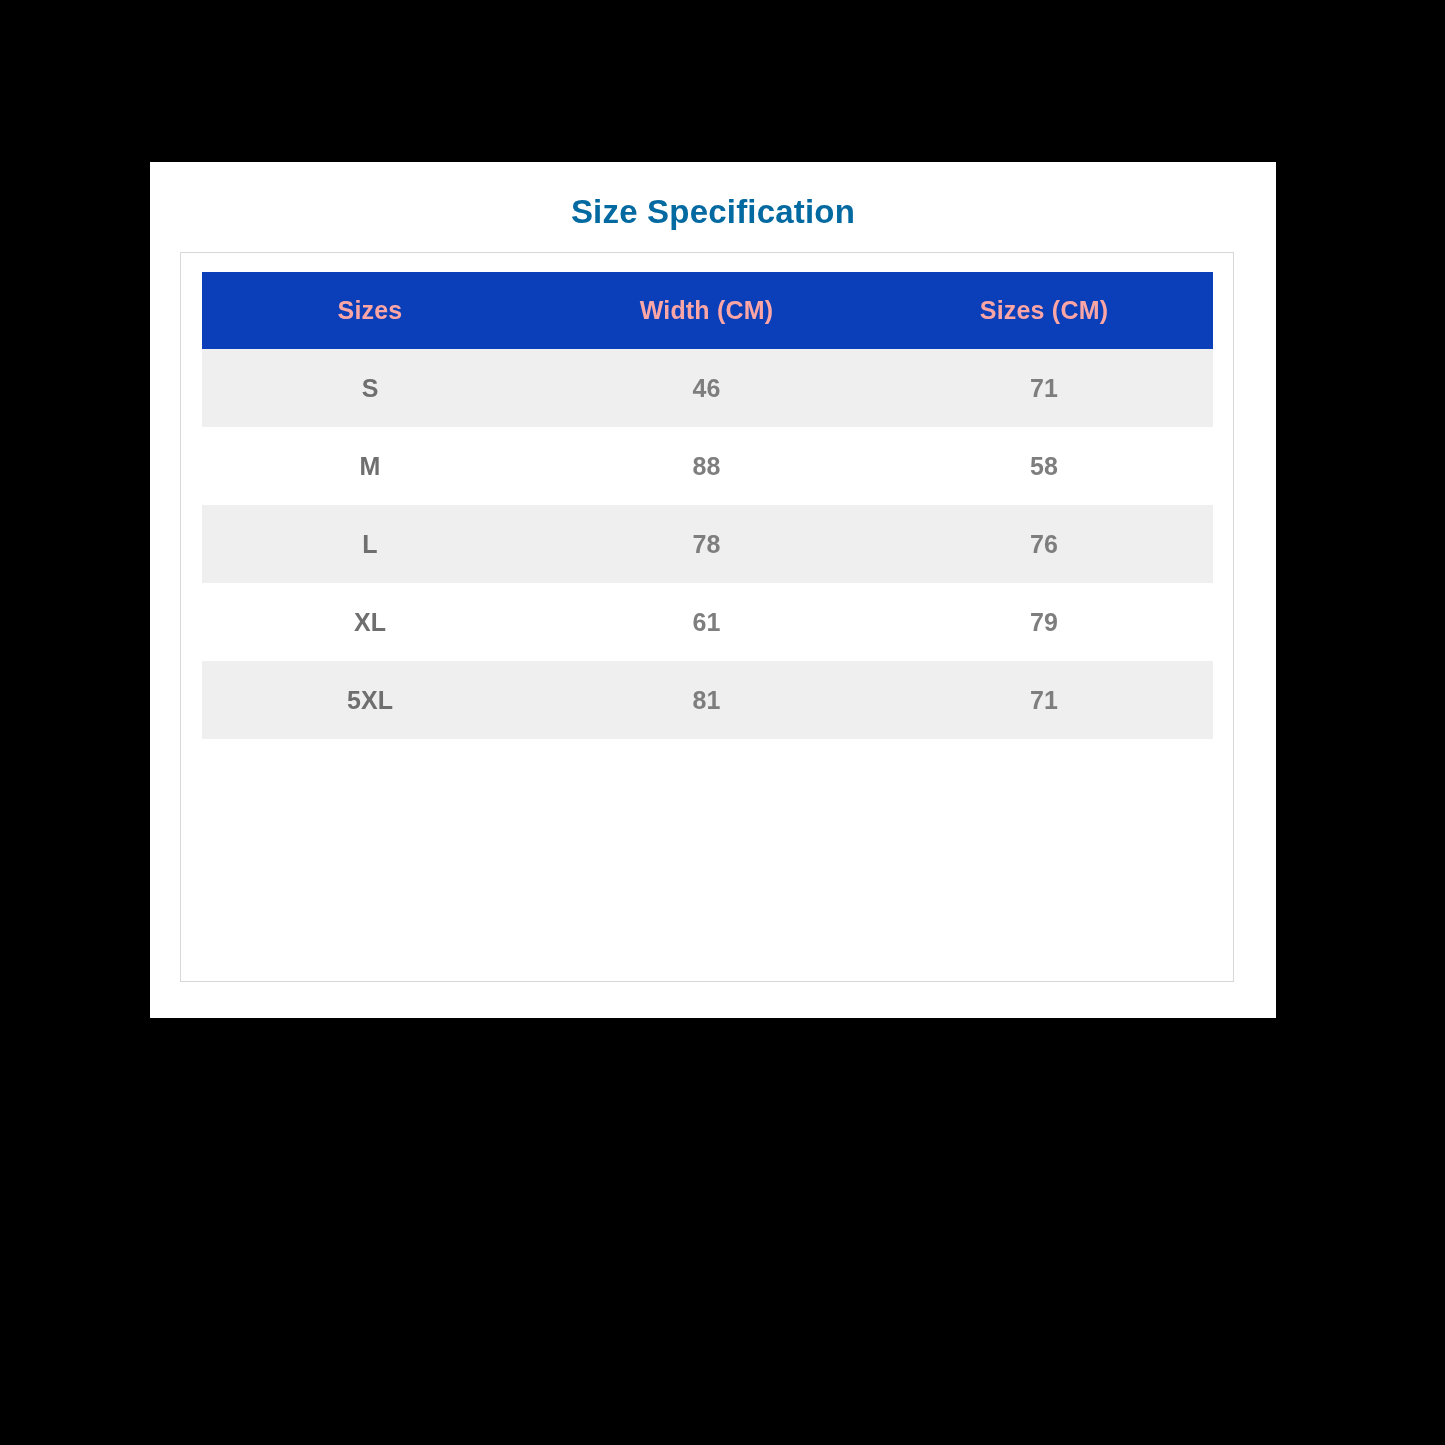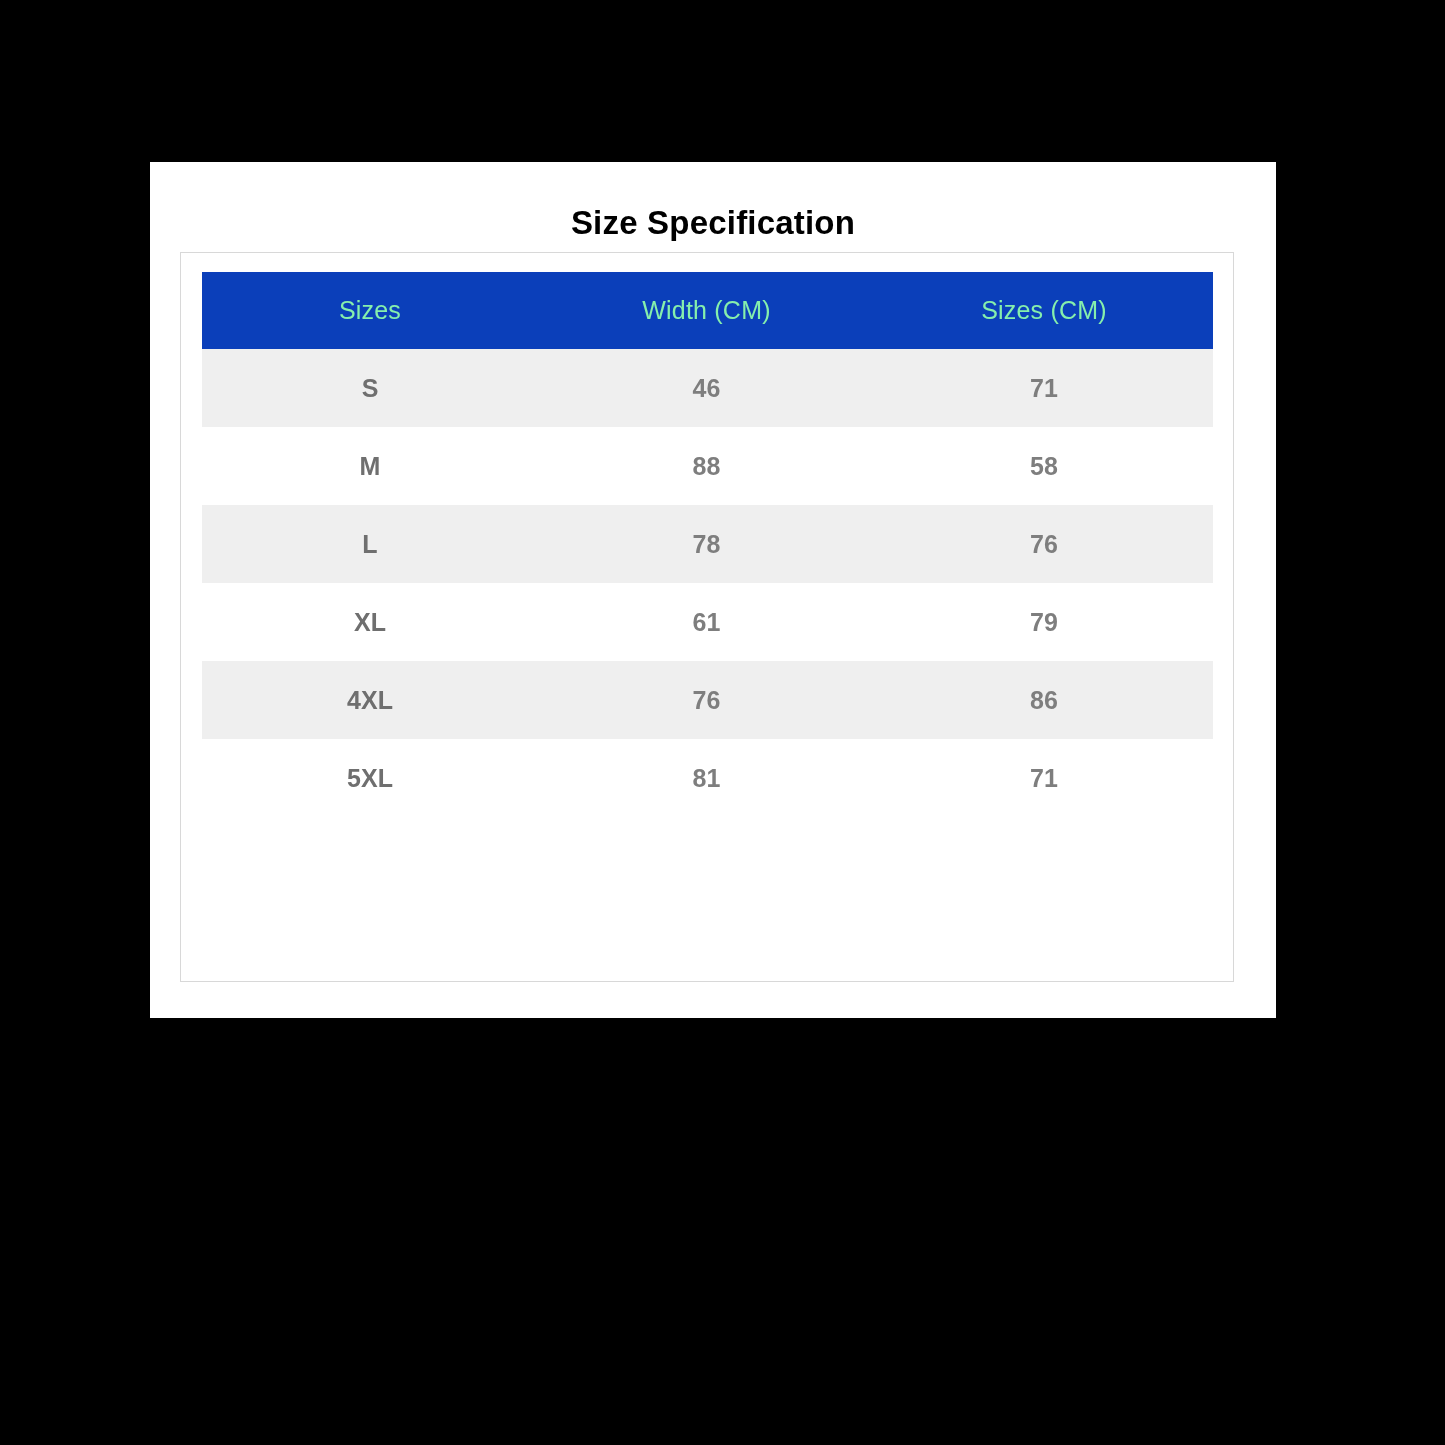--- a/index.html
+++ b/index.html
@@ -23,26 +23,26 @@
     position: absolute;
     left: 150px;
     top: 162px;
     width: 1126px;
     height: 856px;
     background: #ffffff;
     box-sizing: border-box;
   }
   .card-title {
     text-align: center;
-    color: #000000;
+    color: #0369a1;
     font-size: 33px;
     font-weight: bold;
     letter-spacing: 0.2px;
     margin: 0;
-    padding-top: 41px;
+    padding-top: 30px;
     line-height: 1.2;
   }
   .table-frame {
     position: absolute;
     left: 30px;
     top: 90px;
     width: 1054px;
     height: 730px;
     border: 1px solid #d8d8d8;
     box-sizing: border-box;
@@ -50,23 +50,23 @@
   table.size-table {
     position: absolute;
     left: 21px;
     top: 19px;
     width: 1011px;
     border-collapse: collapse;
     table-layout: fixed;
   }
   table.size-table th {
     background: #0b3fba;
-    color: #86efac;
+    color: #fca5a5;
     font-size: 25px;
-    font-weight: normal;
+    font-weight: bold;
     height: 75px;
     text-align: center;
     vertical-align: middle;
     letter-spacing: 0.2px;
   }
   table.size-table td {
     font-size: 25px;
     color: #7e7e7e;
     height: 76px;
     text-align: center;
@@ -124,25 +124,20 @@
             <td class="size-cell">L</td>
             <td>78</td>
             <td>76</td>
           </tr>
           <tr>
             <td class="size-cell">XL</td>
             <td>61</td>
             <td>79</td>
           </tr>
           <tr>
-            <td class="size-cell">4XL</td>
-            <td>76</td>
-            <td>86</td>
-          </tr>
-          <tr>
             <td class="size-cell">5XL</td>
             <td>81</td>
             <td>71</td>
           </tr>
         </tbody>
       </table>
     </div>
 
   </div>
 </div>

